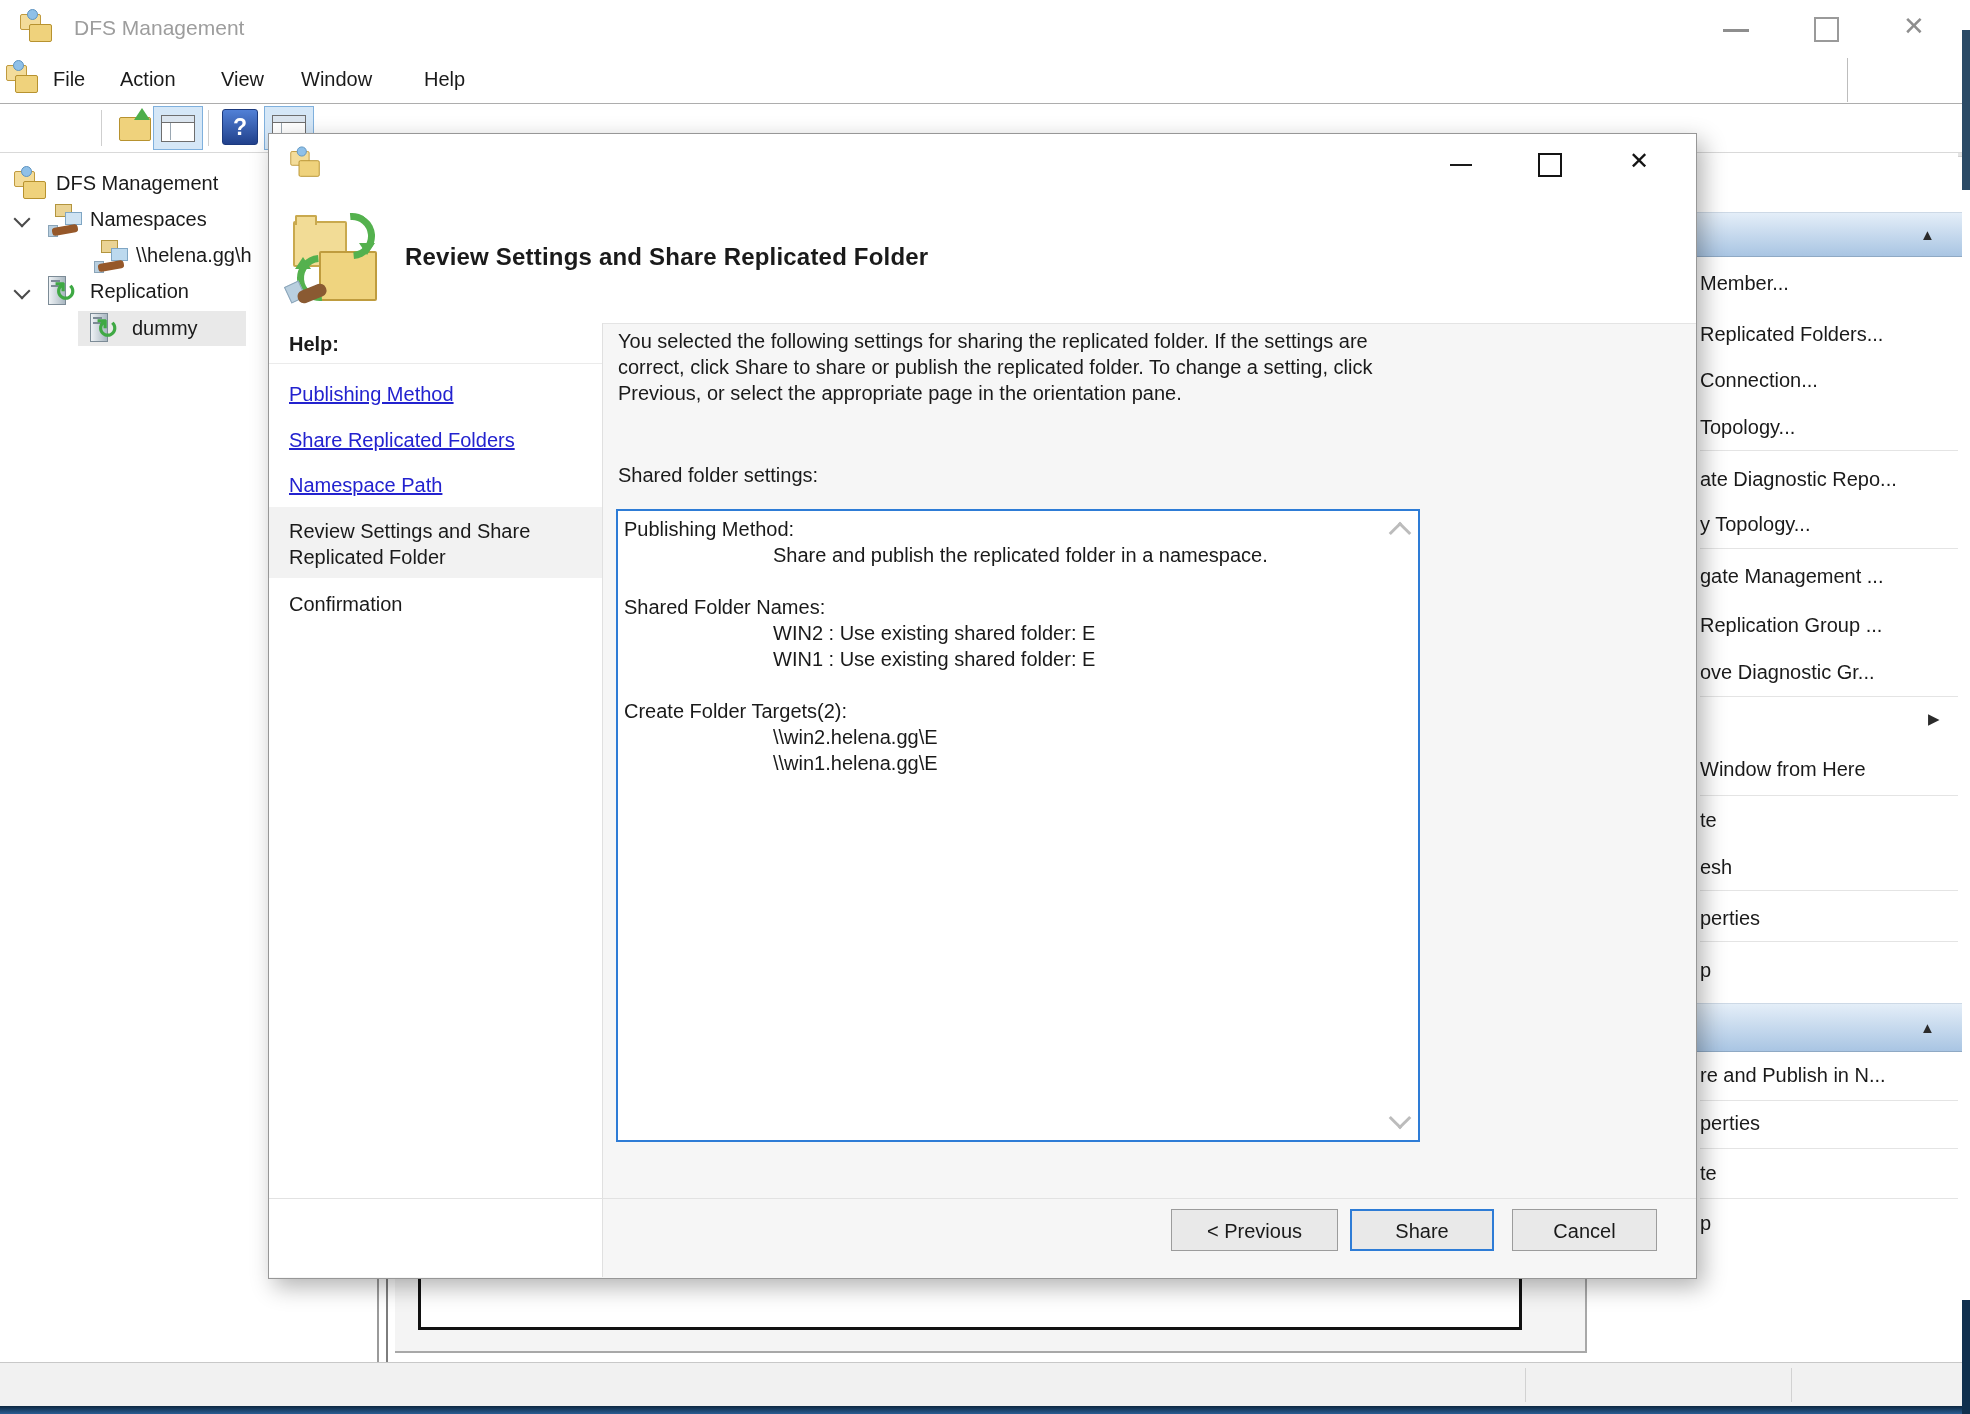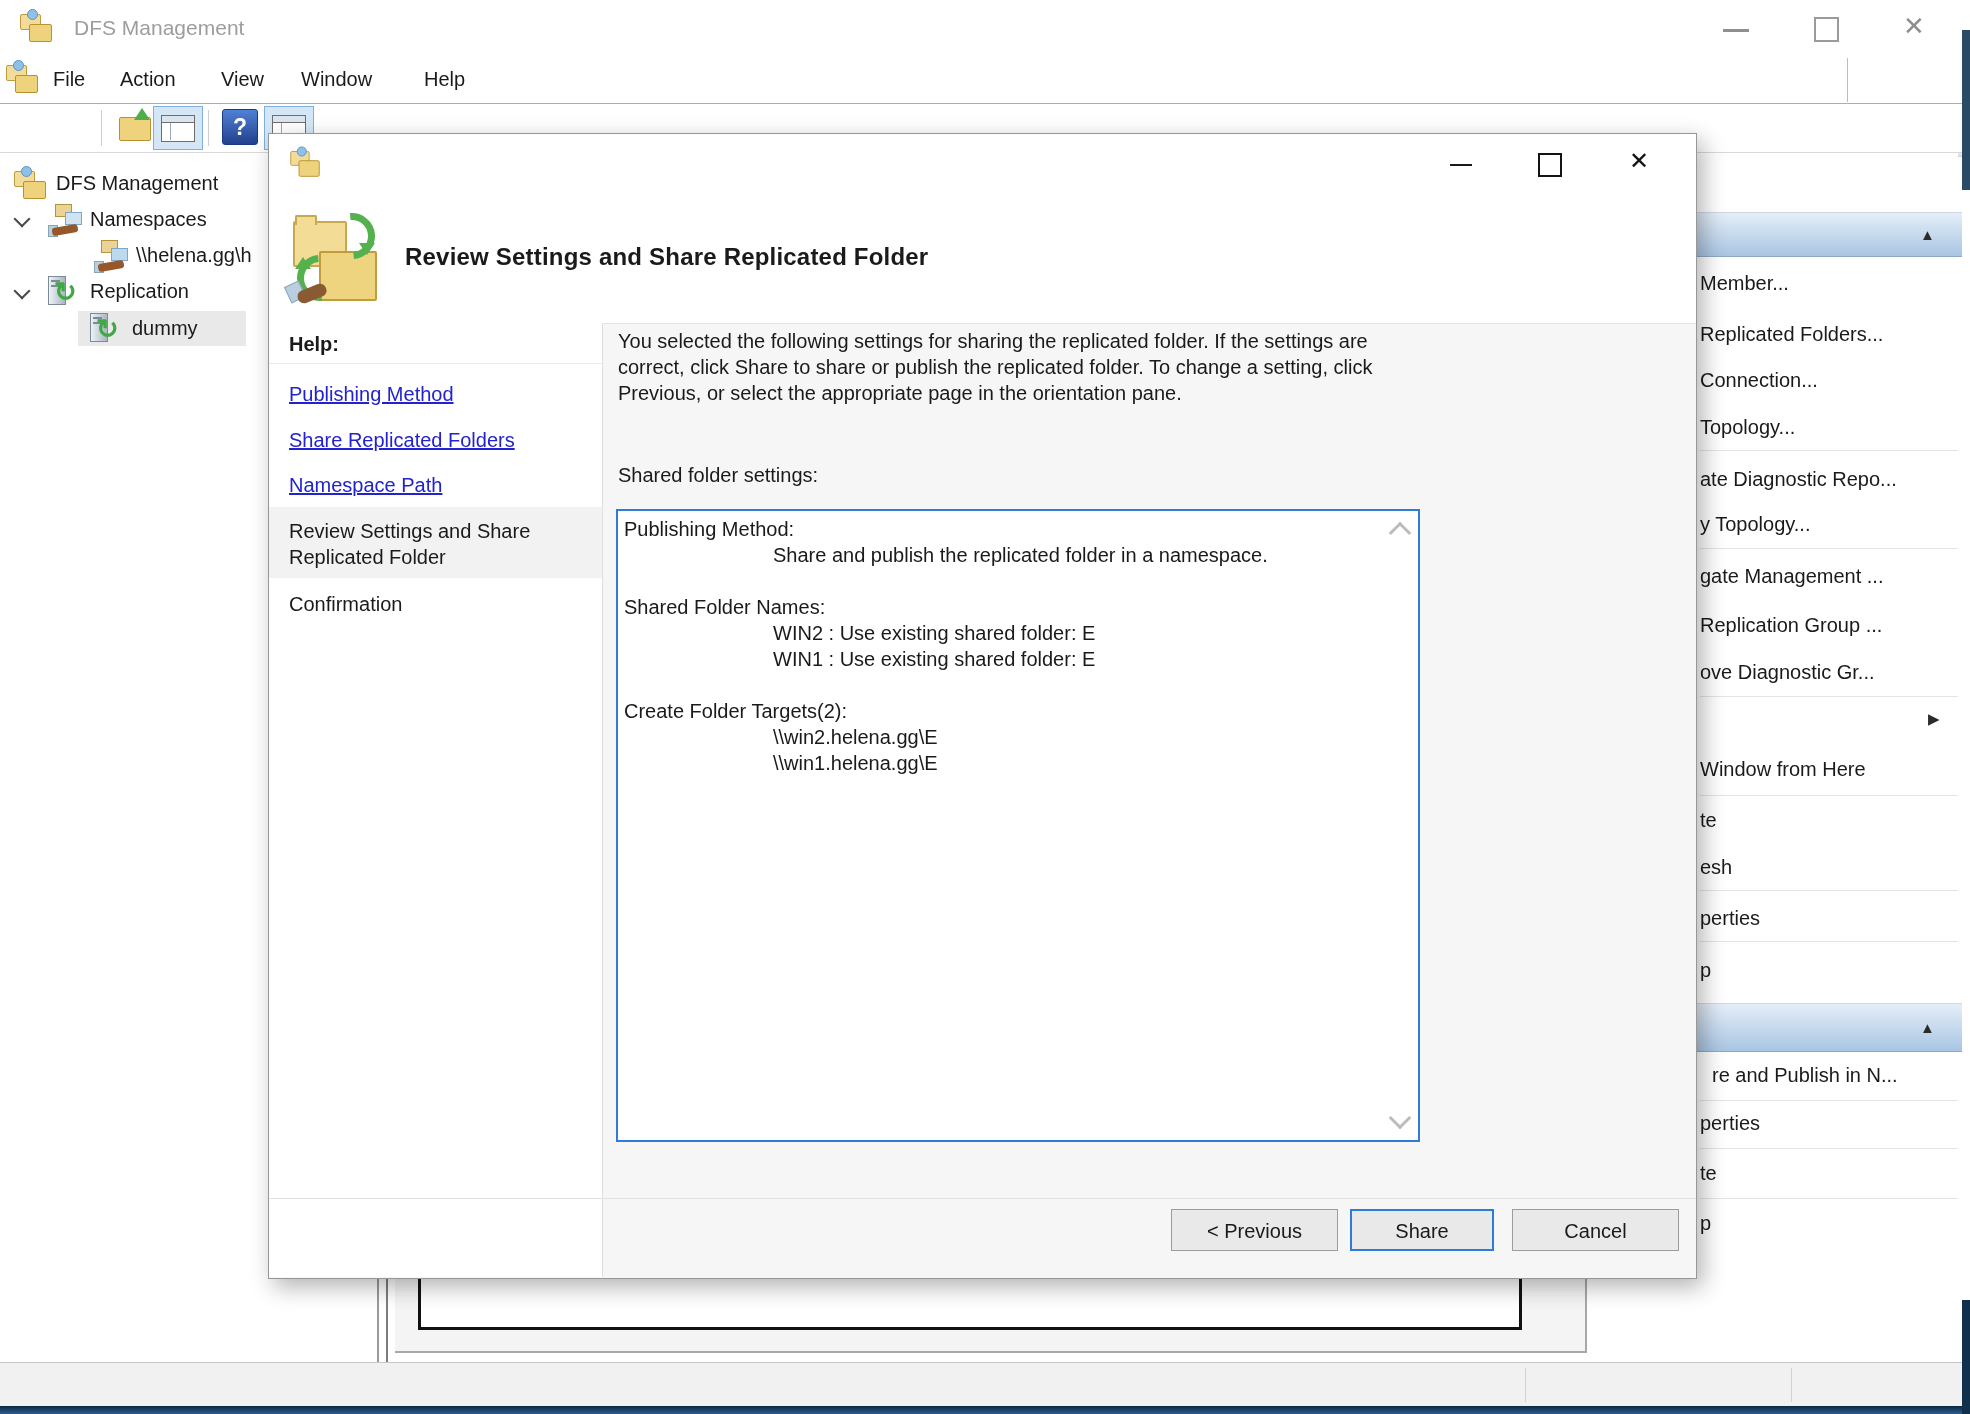--- a/index.html
+++ b/index.html
@@ -211,21 +211,21 @@
   <div class="psep" style="top:795px;"></div>
   <div class="pitem" data-interactable="true" style="top:799px;">te</div>
   <div class="pitem" data-interactable="true" style="top:846px;">esh</div>
   <div class="psep" style="top:890px;"></div>
   <div class="pitem" data-interactable="true" style="top:897px;">perties</div>
   <div class="psep" style="top:941px;"></div>
   <div class="pitem" data-interactable="true" style="top:949px;">p</div>
   <div class="pband" data-interactable="true" style="top:1003px;height:47px;">
     <span class="a glyph-tri" data-interactable="true" style="left:268px;top:15px;">▲</span>
   </div>
-  <div class="pitem" data-interactable="true" style="top:1054px;margin-left:12px;">re and Publish in N...</div>
+  <div class="pitem" data-interactable="true" style="top:1054px;">re and Publish in N...</div>
   <div class="psep" style="top:1100px;"></div>
   <div class="pitem" data-interactable="true" style="top:1102px;">perties</div>
   <div class="psep" style="top:1148px;"></div>
   <div class="pitem" data-interactable="true" style="top:1152px;">te</div>
   <div class="psep" style="top:1198px;"></div>
   <div class="pitem" data-interactable="true" style="top:1202px;">p</div>
 
   <div class="a" data-interactable="false" style="left:395px;top:1277px;width:1190px;height:74px;background:#f4f4f4;border-right:2px solid #a8a8a8;border-bottom:2px solid #a8a8a8;">
     <div class="a" data-interactable="false" style="left:23px;top:-6px;width:1098px;height:56px;background:#fff;border:3px solid #111;border-top:none;"></div>
   </div>
@@ -303,16 +303,16 @@
           </div>
         </div>
         <span class="scrollchev" data-interactable="true" style="right:10px;top:14px;transform:rotate(-45deg);"></span>
         <span class="scrollchev" data-interactable="true" style="right:10px;bottom:14px;transform:rotate(135deg);"></span>
       </div>
     </div>
 
     <div class="a" style="left:0;top:1064px;width:1427px;height:1px;background:#e2e2e2;"></div>
     <button class="wbtn" data-interactable="true" style="left:902px;width:167px;">&lt; Previous</button>
     <button class="wbtn" data-interactable="true" style="left:1081px;width:144px;border:2px solid #2e7cd6;line-height:38px;">Share</button>
-    <button class="wbtn" data-interactable="true" style="left:1243px;width:167px;">Cancel</button>
+    <button class="wbtn" data-interactable="true" style="left:1243px;width:145px;">Cancel</button>
   </div>
 
 </div>
 
 </body></html>

